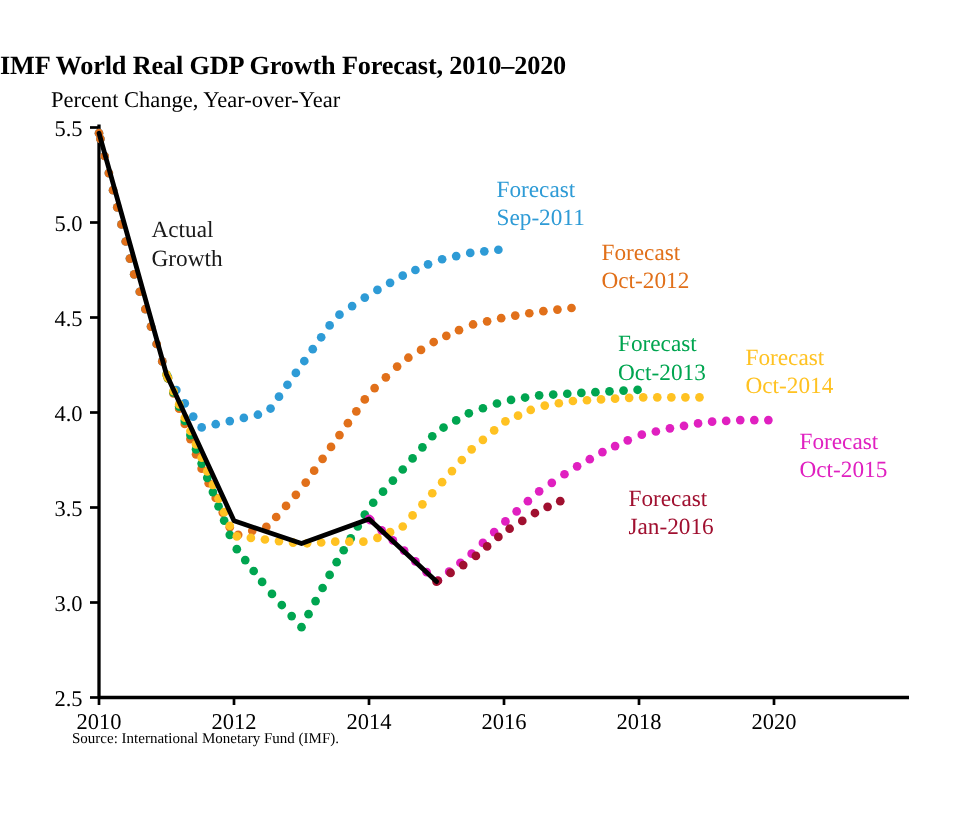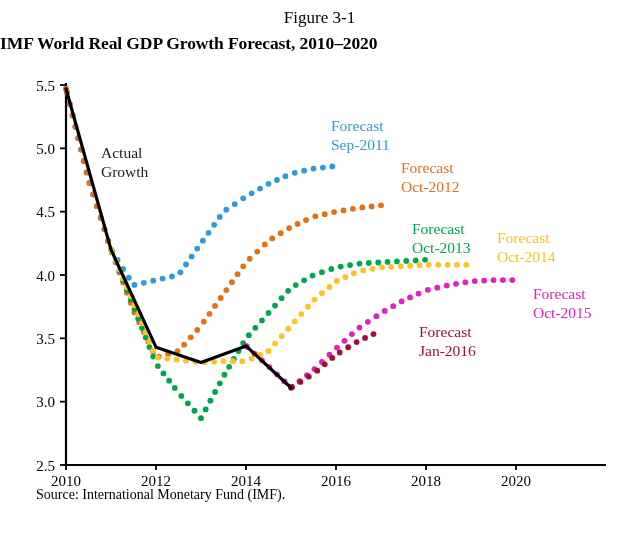--- a/index.html
+++ b/index.html
@@ -17,43 +17,43 @@
   .fig-title{
     position:absolute;top:33px;left:0;width:639px;
     font-size:17.5px;font-weight:bold;font-family:"Liberation Serif", serif;
     letter-spacing:-0.1px;
   }
   .axis-caption{
     position:absolute;top:59px;left:34px;
     font-size:15px;font-family:"Liberation Serif", serif;
   }
   .source{
-    position:absolute;top:487px;left:36px;
-    font-size:14px;font-family:"Liberation Serif", serif;
+    position:absolute;top:487px;left:48px;
+    font-size:10px;font-family:"Liberation Serif", serif;
   }
 
   svg.plot{position:absolute;top:0;left:0;width:639px;height:543px;}
 
   .ylab, .xlab{
     font-family:"Liberation Serif", serif;font-size:15px;fill:#000;
   }
   .serieslabel{
     font-family:"Liberation Serif", serif;font-size:15.5px;
   }
   .actual-label{
     font-family:"Liberation Serif", serif;font-size:15.5px;fill:#1a1a1a;
   }
 </style>
 </head>
 <body>
 
 <div id="fig">
 
-  <div class="fig-num">Figure 3-1</div>
   <div class="fig-title">IMF World Real GDP Growth Forecast, 2010–2020</div>
+  <div class="axis-caption">Percent Change, Year-over-Year</div>
   <div class="source">Source: International Monetary Fund (IMF).</div>
 
   <svg class="plot" viewBox="0 0 639 543">
     <g id="axes">
         <line x1="66" y1="83" x2="66" y2="465" stroke="#000" stroke-width="2.2"></line>
         <line x1="66" y1="465" x2="606" y2="465" stroke="#000" stroke-width="2.2"></line>
         <line x1="60" y1="465" x2="66" y2="465" stroke="#000" stroke-width="1.8"></line>
         <line x1="60" y1="401.6666666666667" x2="66" y2="401.6666666666667" stroke="#000" stroke-width="1.8"></line>
         <line x1="60" y1="338.33333333333337" x2="66" y2="338.33333333333337" stroke="#000" stroke-width="1.8"></line>
         <line x1="60" y1="275" x2="66" y2="275" stroke="#000" stroke-width="1.8"></line>

